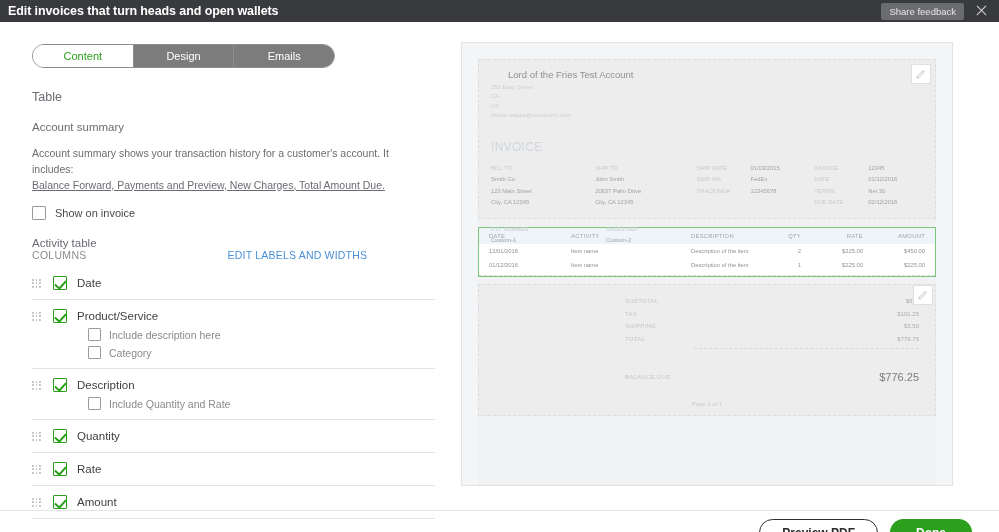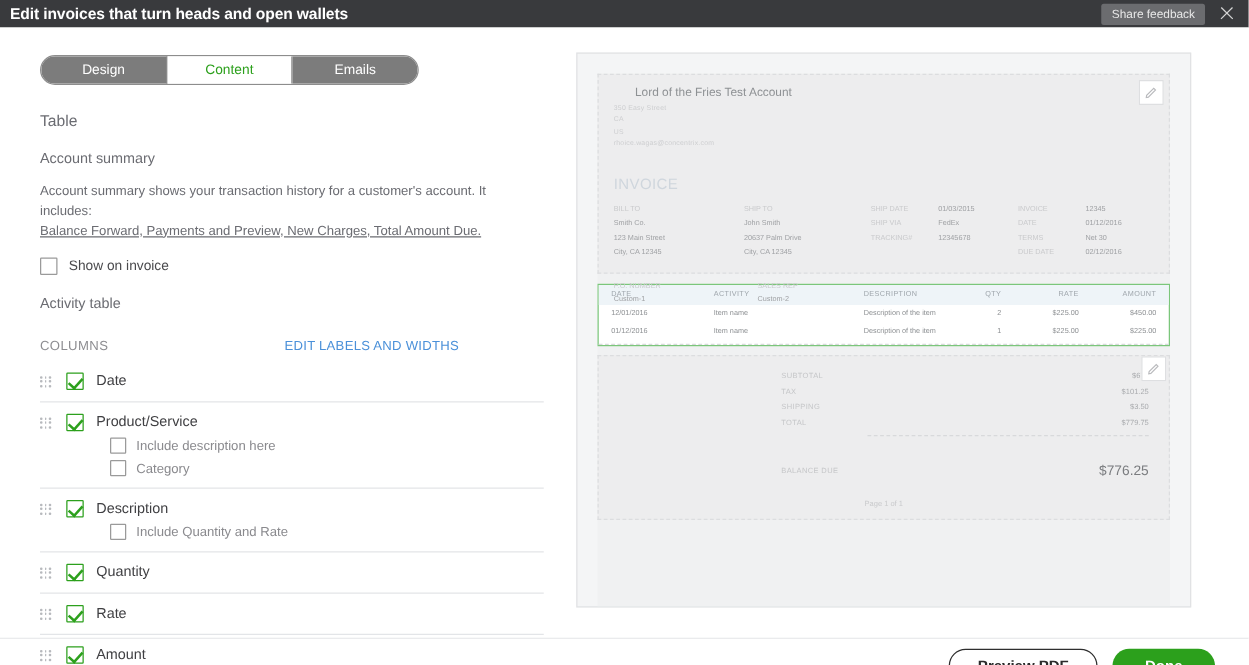--- a/index.html
+++ b/index.html
@@ -84,21 +84,21 @@
   }
   .chk.checked { border-color:#2ca01c; }
   .chk.checked::after {
     content:""; position:absolute; left:3.2px; top:0.4px;
     width:5px; height:9px; border:solid #2ca01c;
     border-width:0 2.4px 2.4px 0; transform: rotate(42deg);
   }
   .chk-label { font-size:11px; color:#4a4a4d; margin-left:9px; }
 
   .columns-hdr {
-    display:flex; align-items:center; margin-top: 22px;
+    display:flex; align-items:center; 
   }
   .columns-hdr .lbl { font-size:10.5px; color:#8d8d91; letter-spacing:0.3px; }
   .columns-hdr .link {
     margin-left: 141px; font-size:10.5px; color:#4a90d9;
     letter-spacing:0.2px; cursor:pointer;
   }
 
   .col-list { margin-top: 6px; width: 403px; }
   .col-item { border-bottom:1px solid #e3e5e8; padding: 9px 0 9px 0; }
   .col-main { display:flex; align-items:center; }
@@ -223,22 +223,22 @@
       <button class="share-feedback">Share feedback</button>
       <div class="close-x"></div>
     </div>
   </div>
 
   <div class="body-area">
 
     <div class="left-panel">
 
       <div class="tabs">
+        <div class="tab active">Content</div>
         <div class="tab">Design</div>
-        <div class="tab active">Content</div>
         <div class="tab">Emails</div>
       </div>
 
       <div class="section-title">Table</div>
       <div class="sub-title">Account summary</div>
 
       <div class="desc">
         <span>Account summary shows your transaction history for a customer's account. It includes:</span><br>
         <u>Balance Forward, Payments and Preview, New Charges, Total Amount Due.</u>
       </div>

